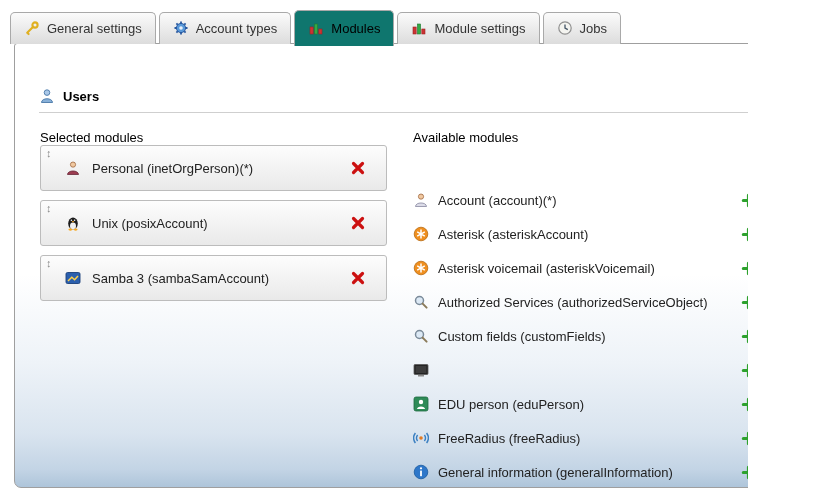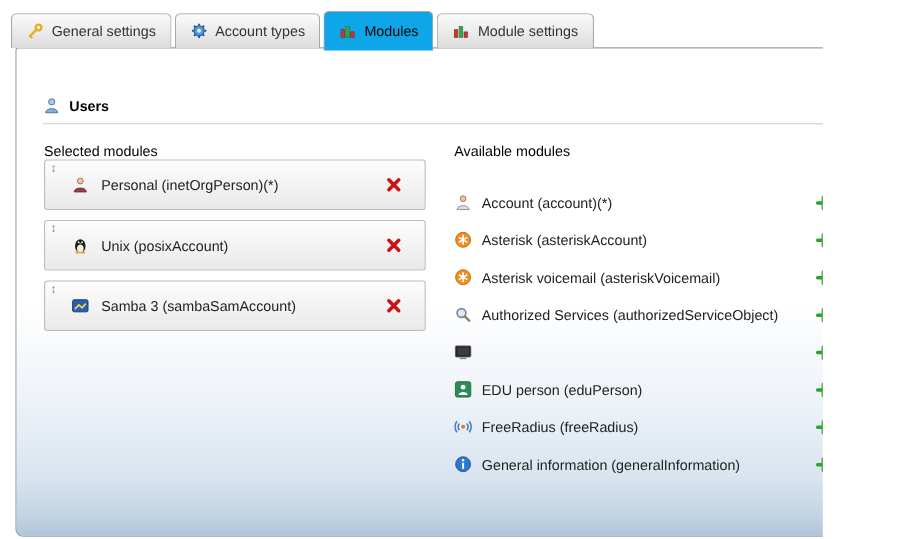--- a/index.html
+++ b/index.html
@@ -5,21 +5,21 @@
   html,body { margin:0; padding:0; background:#fff; }
   body { width:830px; height:490px; font-family:"Liberation Sans",sans-serif; font-size:13px; color:#222; }
   .page { position:relative; width:748px; height:490px; background:#fff; overflow:hidden; }
 
   
   .tabbar { position:absolute; left:10px; top:0; height:44px; display:flex; align-items:flex-end; gap:3px; z-index:2; }
   .tab { display:flex; align-items:center; gap:7px; padding:7px 13px 8px 13px;
          background:linear-gradient(#fbfbfb,#dcdcdc);
          border:1px solid #a9a9a9; border-bottom:none;
          border-radius:5px 5px 0 0; cursor:pointer; color:#333; white-space:nowrap; }
-  .tab.active { background:#0ea5e9; padding-top:9px; padding-bottom:10px; margin-bottom:-2px; z-index:3; color:#000; }
+  .tab.active { background:#0f766e; padding-top:9px; padding-bottom:10px; margin-bottom:-2px; z-index:3; color:#000; }
   .ticon { width:16px; height:16px; display:inline-block; }
   .ticon svg { display:block; }
 
   
   .panel { position:absolute; left:14px; top:43px; width:806px; height:443px;
            border:1px solid #9f9f9f; border-radius:3px 3px 7px 7px; z-index:1;
            background:linear-gradient(180deg,#ffffff 0%,#ffffff 52%,#eef3f8 72%,#d9e4ef 88%,#c3d4e5 96%,#aec5da 100%);padding-left:33px; }
 
   .section-header { position:absolute; left:24px; right:24px; top:44px; display:flex; align-items:center; gap:8px;
                     padding-bottom:8px; border-bottom:1px solid #cfcfcf; }
@@ -33,21 +33,21 @@
   .col-left .col-title { }
   .sel-item { position:relative; height:44px; margin-bottom:9px; border:1px solid #bcbcbc; border-radius:3px;
               background:linear-gradient(#fdfdfd,#e9e9e9); display:flex; align-items:center; cursor:move; }
   .drag { position:absolute; left:5px; top:1px; color:#8a8a8a; font-size:11px; line-height:12px; cursor:grab; }
   .sicon { margin-left:24px; width:16px; height:16px; }
   .slabel { margin-left:11px; color:#222; }
   .sdel { position:absolute; right:20px; top:14px; width:16px; height:16px; cursor:pointer; }
 
   
   .col-right { position:absolute; left:398px; top:86px; width:345px; }
-  .col-right .col-title { margin-bottom:22px; }
+  .col-right .col-title { margin-bottom:38px; }
   .avail-row { position:relative; display:flex; align-items:center; height:34px; }
   .aicon { width:16px; height:16px; flex:0 0 16px; }
   .alabel { margin-left:9px; color:#222; }
   .aadd { position:absolute; right:2px; top:10px; width:15px; height:15px; cursor:pointer; }
 
   
   .scrollbar { position:absolute; left:750px; top:122px; width:17px; height:308px;
                background:#f2f2f2; border:1px solid #a8a8a8; border-radius:2px; box-sizing:border-box; }
   .scroll-btn { position:absolute; left:0; width:15px; height:16px; background:linear-gradient(#fcfcfc,#d9d9d9);
                 border-bottom:1px solid #a8a8a8; display:flex; align-items:center; justify-content:center; cursor:pointer; }
@@ -101,20 +101,29 @@
       <span class="ticon">
         <svg width="16" height="16" viewBox="0 0 16 16">
           <rect x="2" y="7" width="3.2" height="7" fill="#cc3333" stroke="#992222" stroke-width="0.6"></rect>
           <rect x="6.4" y="4" width="3.2" height="10" fill="#33aa44" stroke="#227733" stroke-width="0.6"></rect>
           <rect x="10.8" y="9" width="3.2" height="5" fill="#cc3333" stroke="#992222" stroke-width="0.6"></rect>
         </svg>
       </span>
       <span class="tlabel">Module settings</span>
     </div>
 
+    <div class="tab">
+      <span class="ticon">
+        <svg width="16" height="16" viewBox="0 0 16 16">
+          <circle cx="8" cy="8" r="6.2" fill="#f4f4f0" stroke="#8f8f8f" stroke-width="1.2"></circle>
+          <path d="M8 4.5 L8 8 L10.8 9.6" stroke="#445566" stroke-width="1.3" fill="none"></path>
+        </svg>
+      </span>
+      <span class="tlabel">Jobs</span>
+    </div>
 
   </div>
 
   <div class="panel">
 
     <div class="section-header">
       <span class="hicon">
         <svg width="16" height="16" viewBox="0 0 16 16">
           <circle cx="8" cy="4.6" r="2.8" fill="#aac8e8" stroke="#4a78a8" stroke-width="0.9"></circle>
           <path d="M2.5 14.5 C2.5 9.5 13.5 9.5 13.5 14.5 Z" fill="#88b0d8" stroke="#4a78a8" stroke-width="0.9"></path>
@@ -236,20 +245,34 @@
           </svg>
         </span>
         <span class="alabel">Authorized Services (authorizedServiceObject)</span>
         <span class="aadd">
           <svg width="15" height="15" viewBox="0 0 16 16">
               <path d="M8 2.5 L8 13.5 M2.5 8 L13.5 8" stroke="#2da12d" stroke-width="3.4" stroke-linecap="round"></path>
             </svg>
         </span>
       </div>
 
+      <div class="avail-row">
+        <span class="aicon">
+          <svg width="16" height="16" viewBox="0 0 16 16">
+            <circle cx="6.5" cy="6.5" r="4" fill="#dce9f5" stroke="#7a8a99" stroke-width="1.5"></circle>
+            <path d="M9.6 9.6 L13.6 13.6" stroke="#8a7a5a" stroke-width="2" stroke-linecap="round"></path>
+          </svg>
+        </span>
+        <span class="alabel">Custom fields (customFields)</span>
+        <span class="aadd">
+          <svg width="15" height="15" viewBox="0 0 16 16">
+              <path d="M8 2.5 L8 13.5 M2.5 8 L13.5 8" stroke="#2da12d" stroke-width="3.4" stroke-linecap="round"></path>
+            </svg>
+        </span>
+      </div>
 
       <div class="avail-row">
         <span class="aicon">
           <svg width="16" height="16" viewBox="0 0 16 16">
             <rect x="1" y="2.5" width="14" height="10" rx="1" fill="#242424" stroke="#5a5a5a" stroke-width="0.8"></rect>
             <rect x="2.6" y="4" width="10.8" height="7" fill="#3c3c3c"></rect>
             <rect x="5" y="13" width="6" height="1.5" fill="#8a8a8a"></rect>
           </svg>
         </span>
         <span class="aadd">

